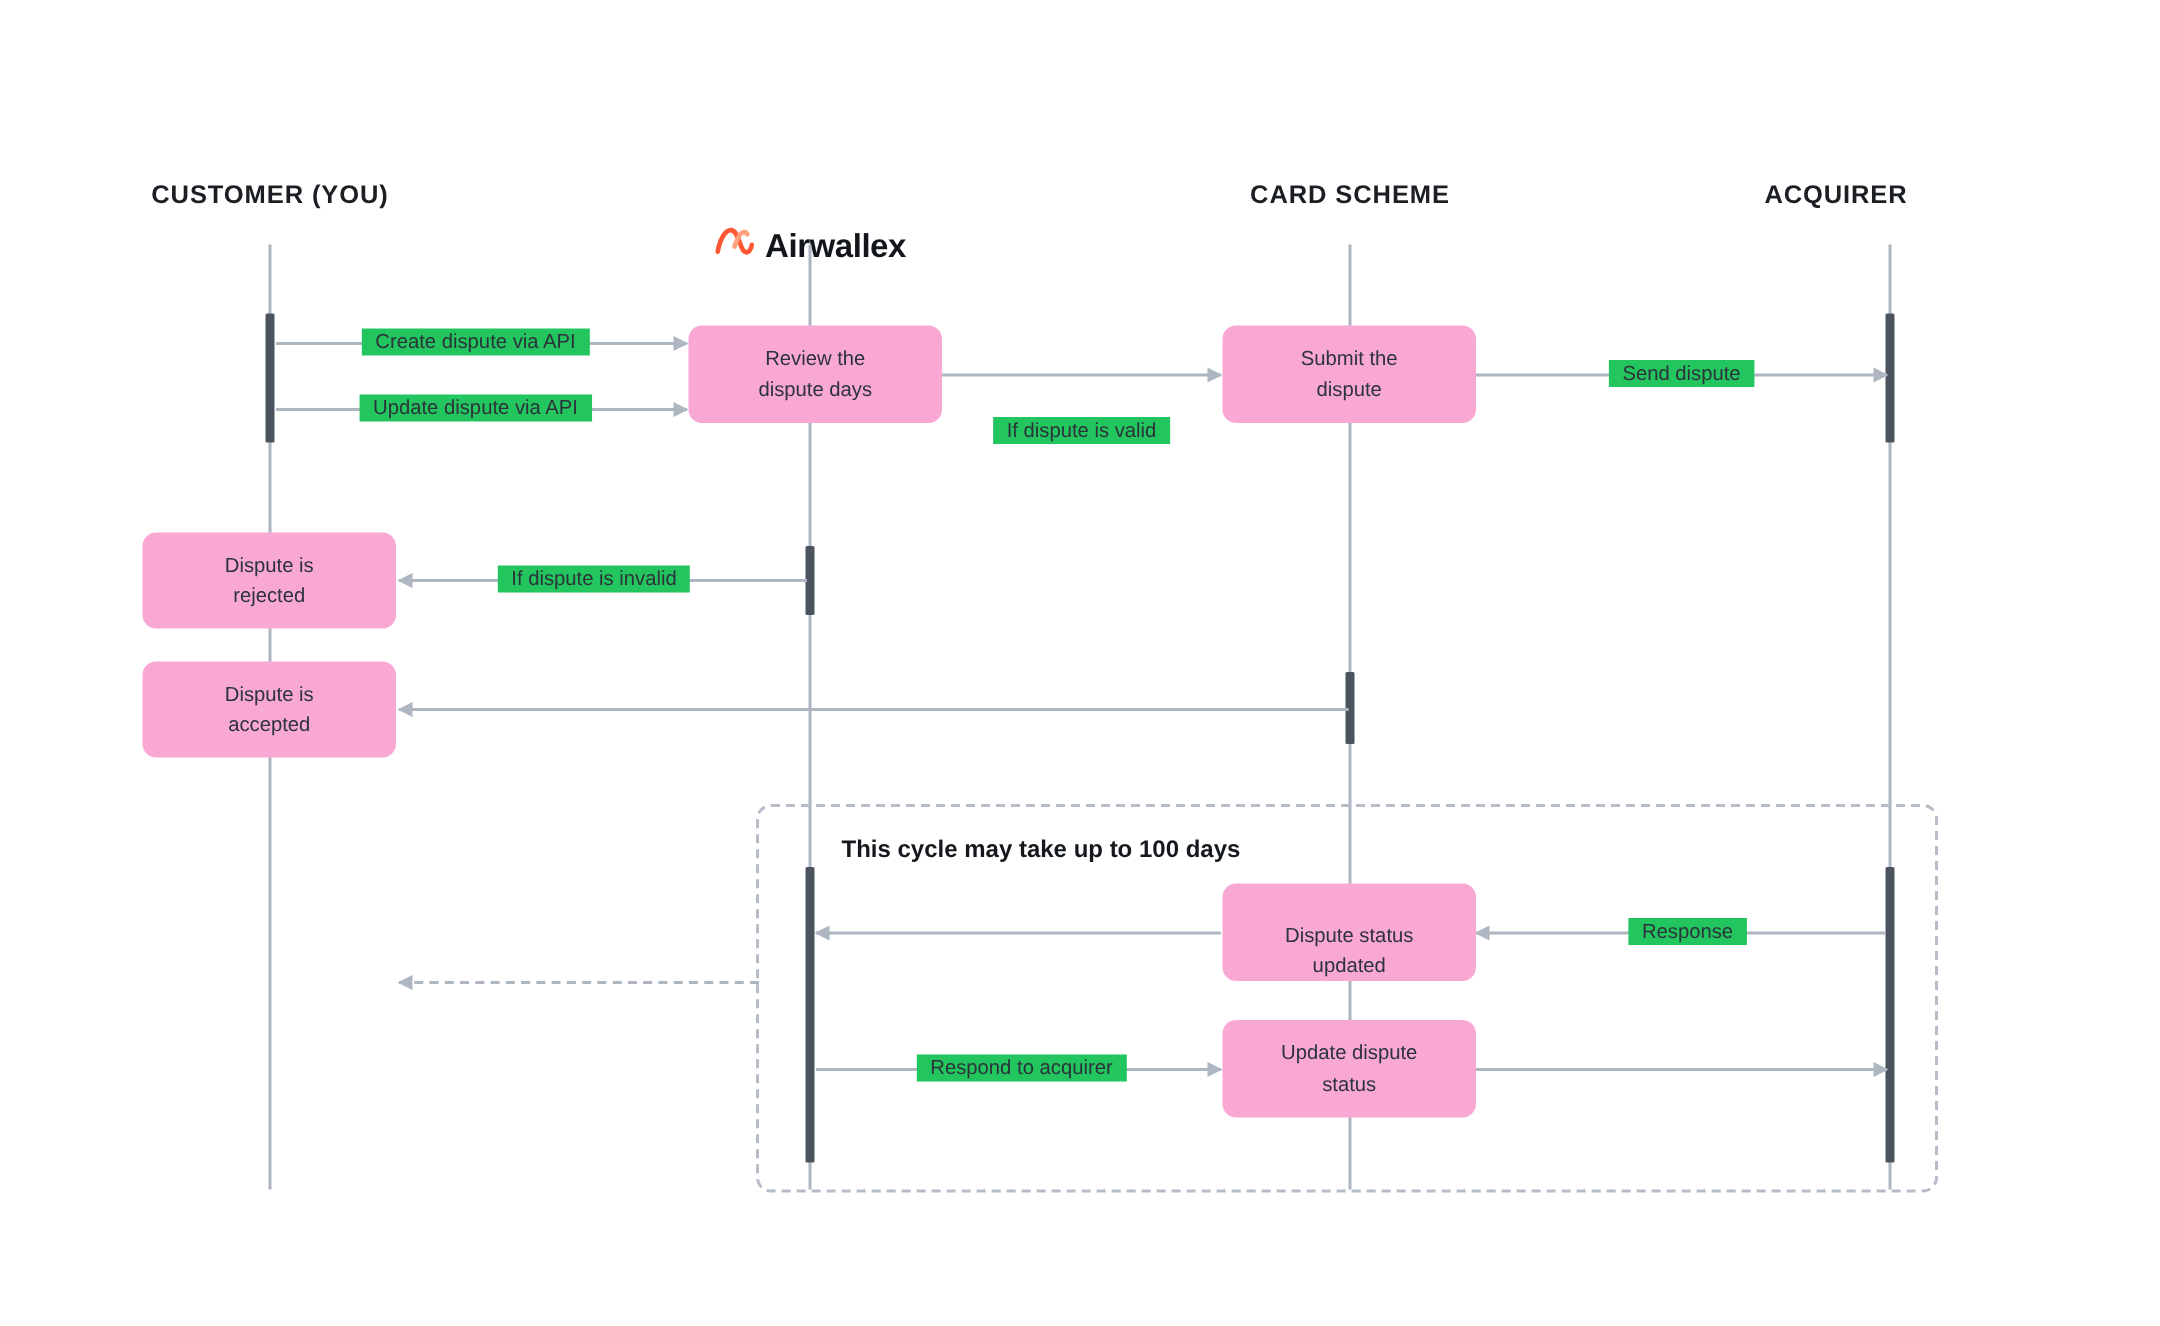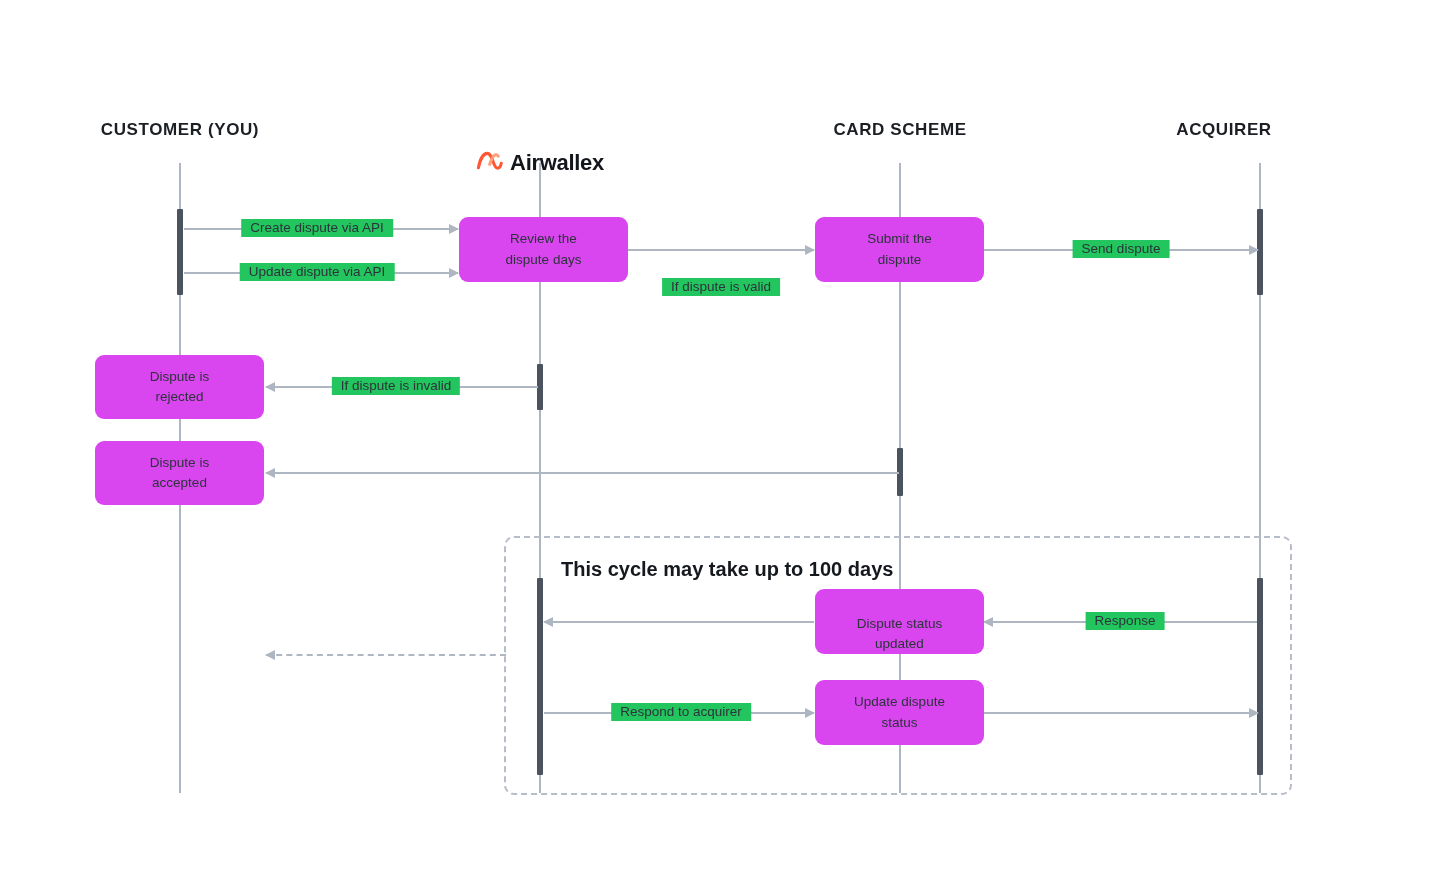--- a/index.html
+++ b/index.html
@@ -47,21 +47,21 @@
     position:absolute;
     width:6px;
     background:#4b545e;
     border-radius:1px;
     transform:translateX(-3px);
   }
 
   
   .node{
     position:absolute;
-    background:#d946ef;
+    background:#f9a8d4;
     border-radius:9px;
     display:flex;
     align-items:center;
     justify-content:center;
     text-align:center;
     font-size:13.5px;
     line-height:1.5;
     color:#2c333a;
     padding:0 10px;
     box-sizing:border-box;
@@ -109,21 +109,21 @@
   
   .loop-frame{
     position:absolute;
     border:2px dashed #b6bdc8;
     border-radius:10px;
     box-sizing:border-box;
     z-index:0;
   }
   .loop-title{
     position:absolute;
-    font-size:20px;
+    font-size:16px;
     font-weight:700;
     color:#15181d;
     white-space:nowrap;
     z-index:4;
   }
 </style>
 </head>
 <body>
 
 <div id="stage">

